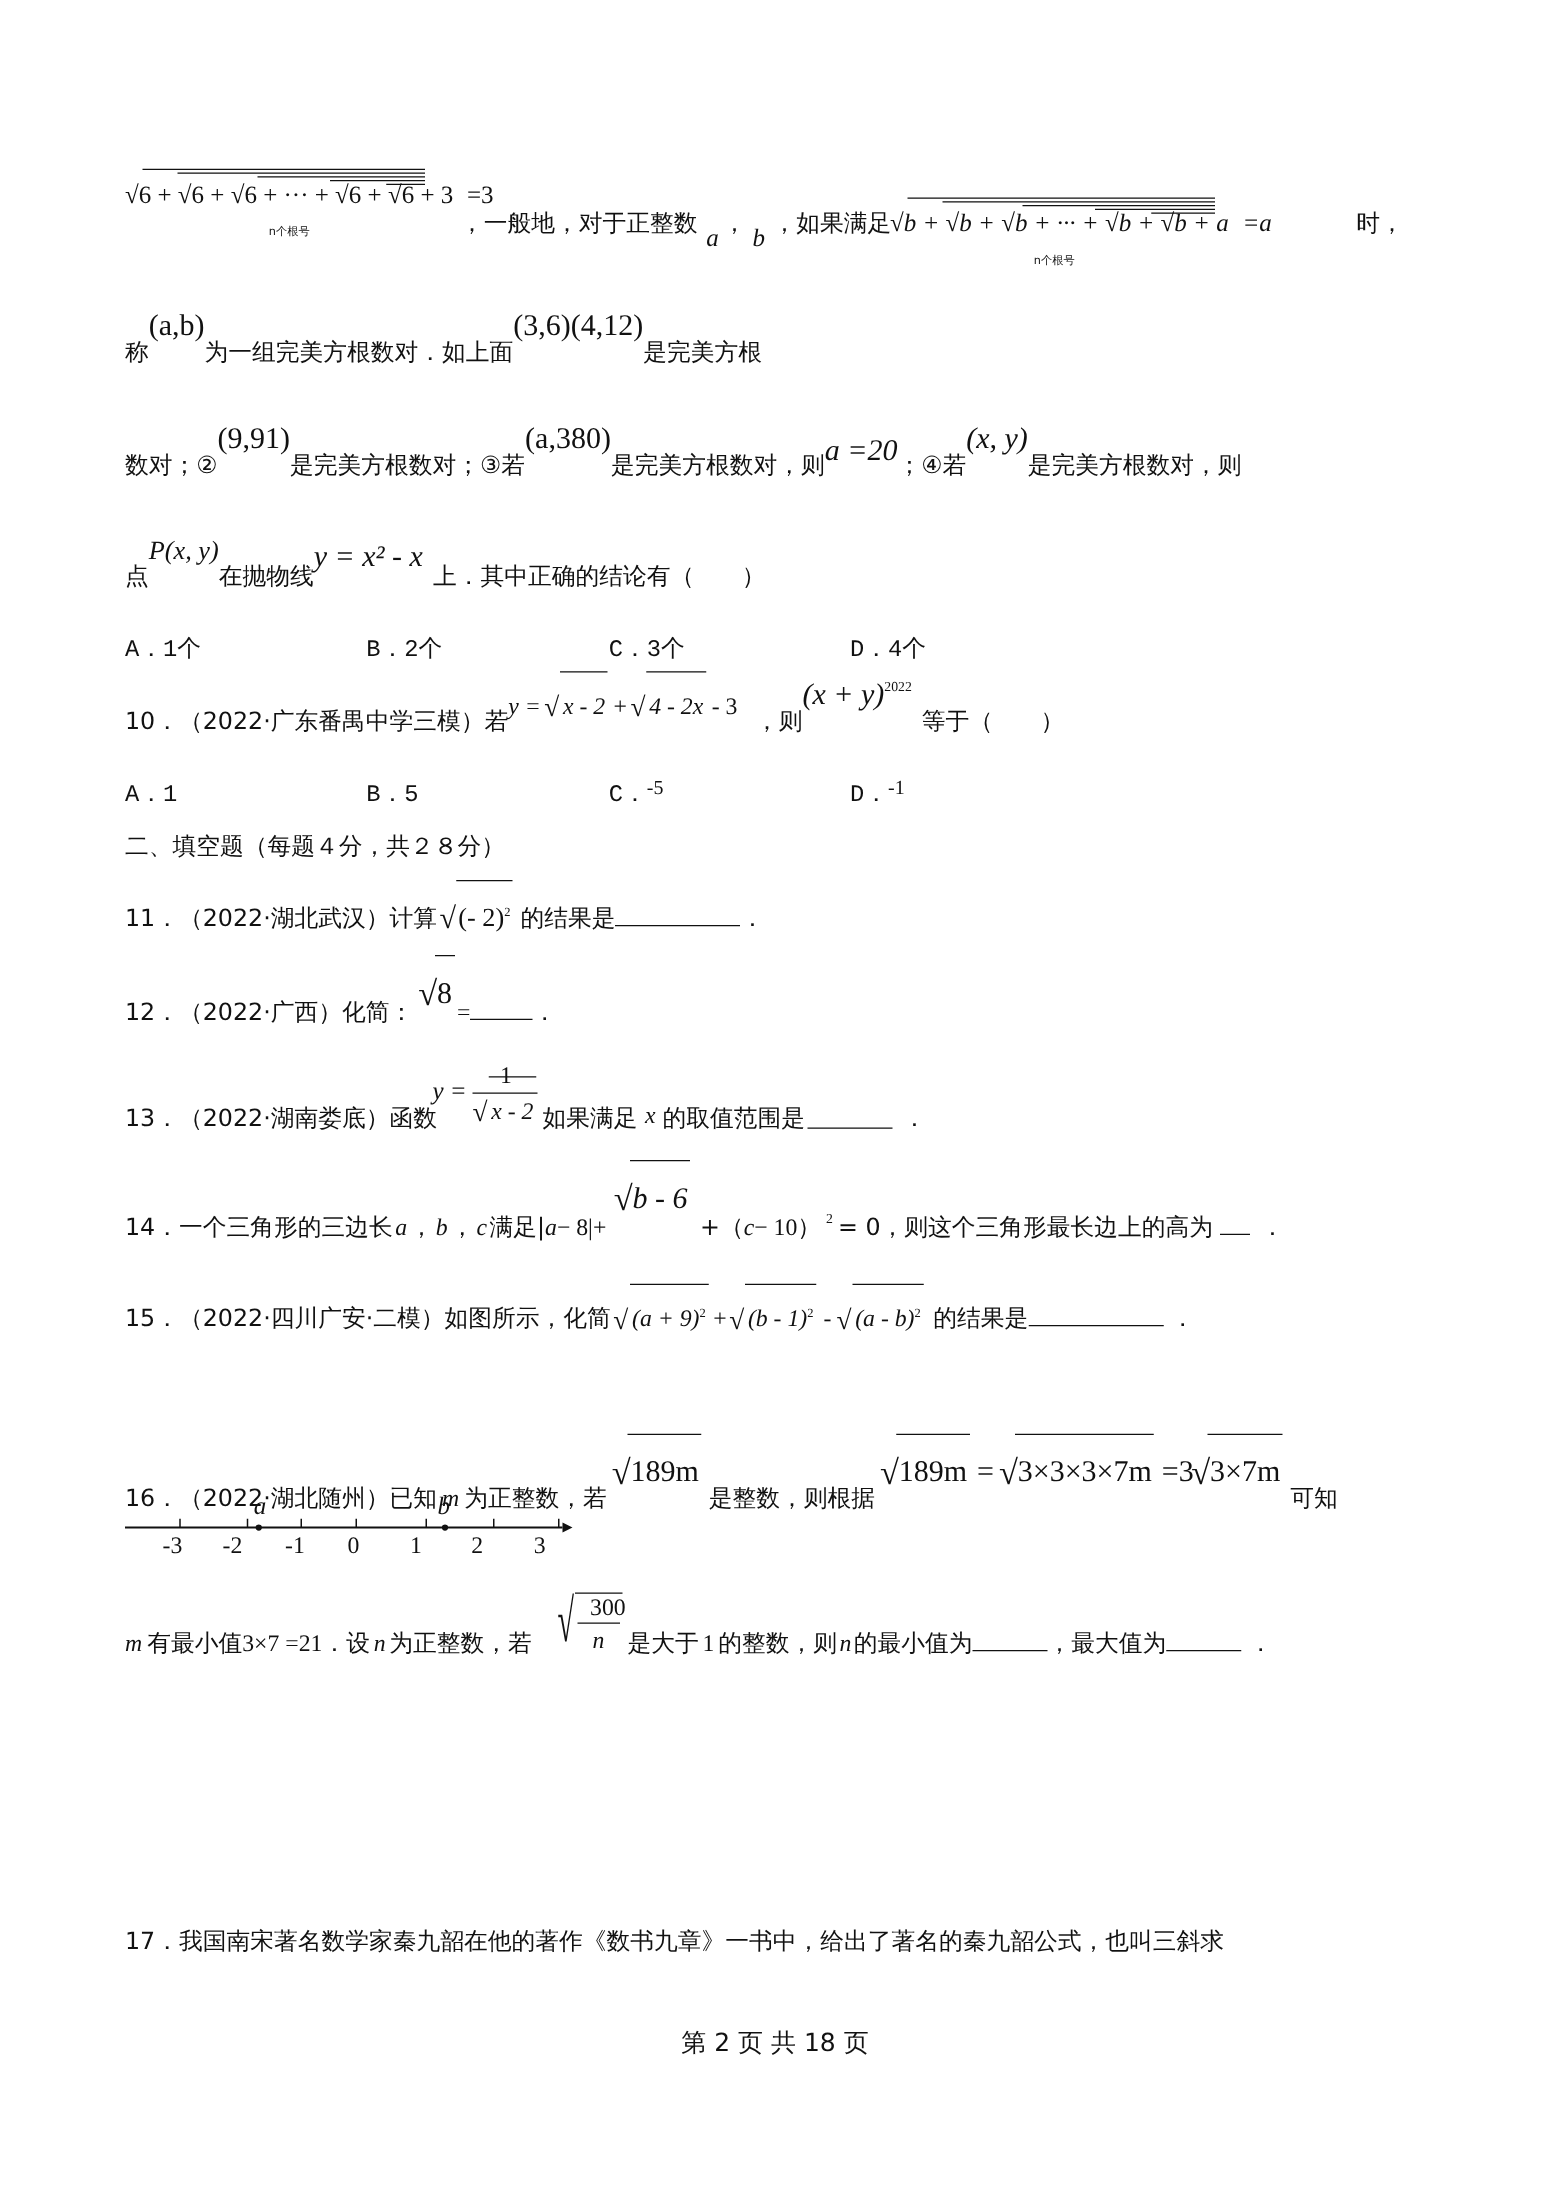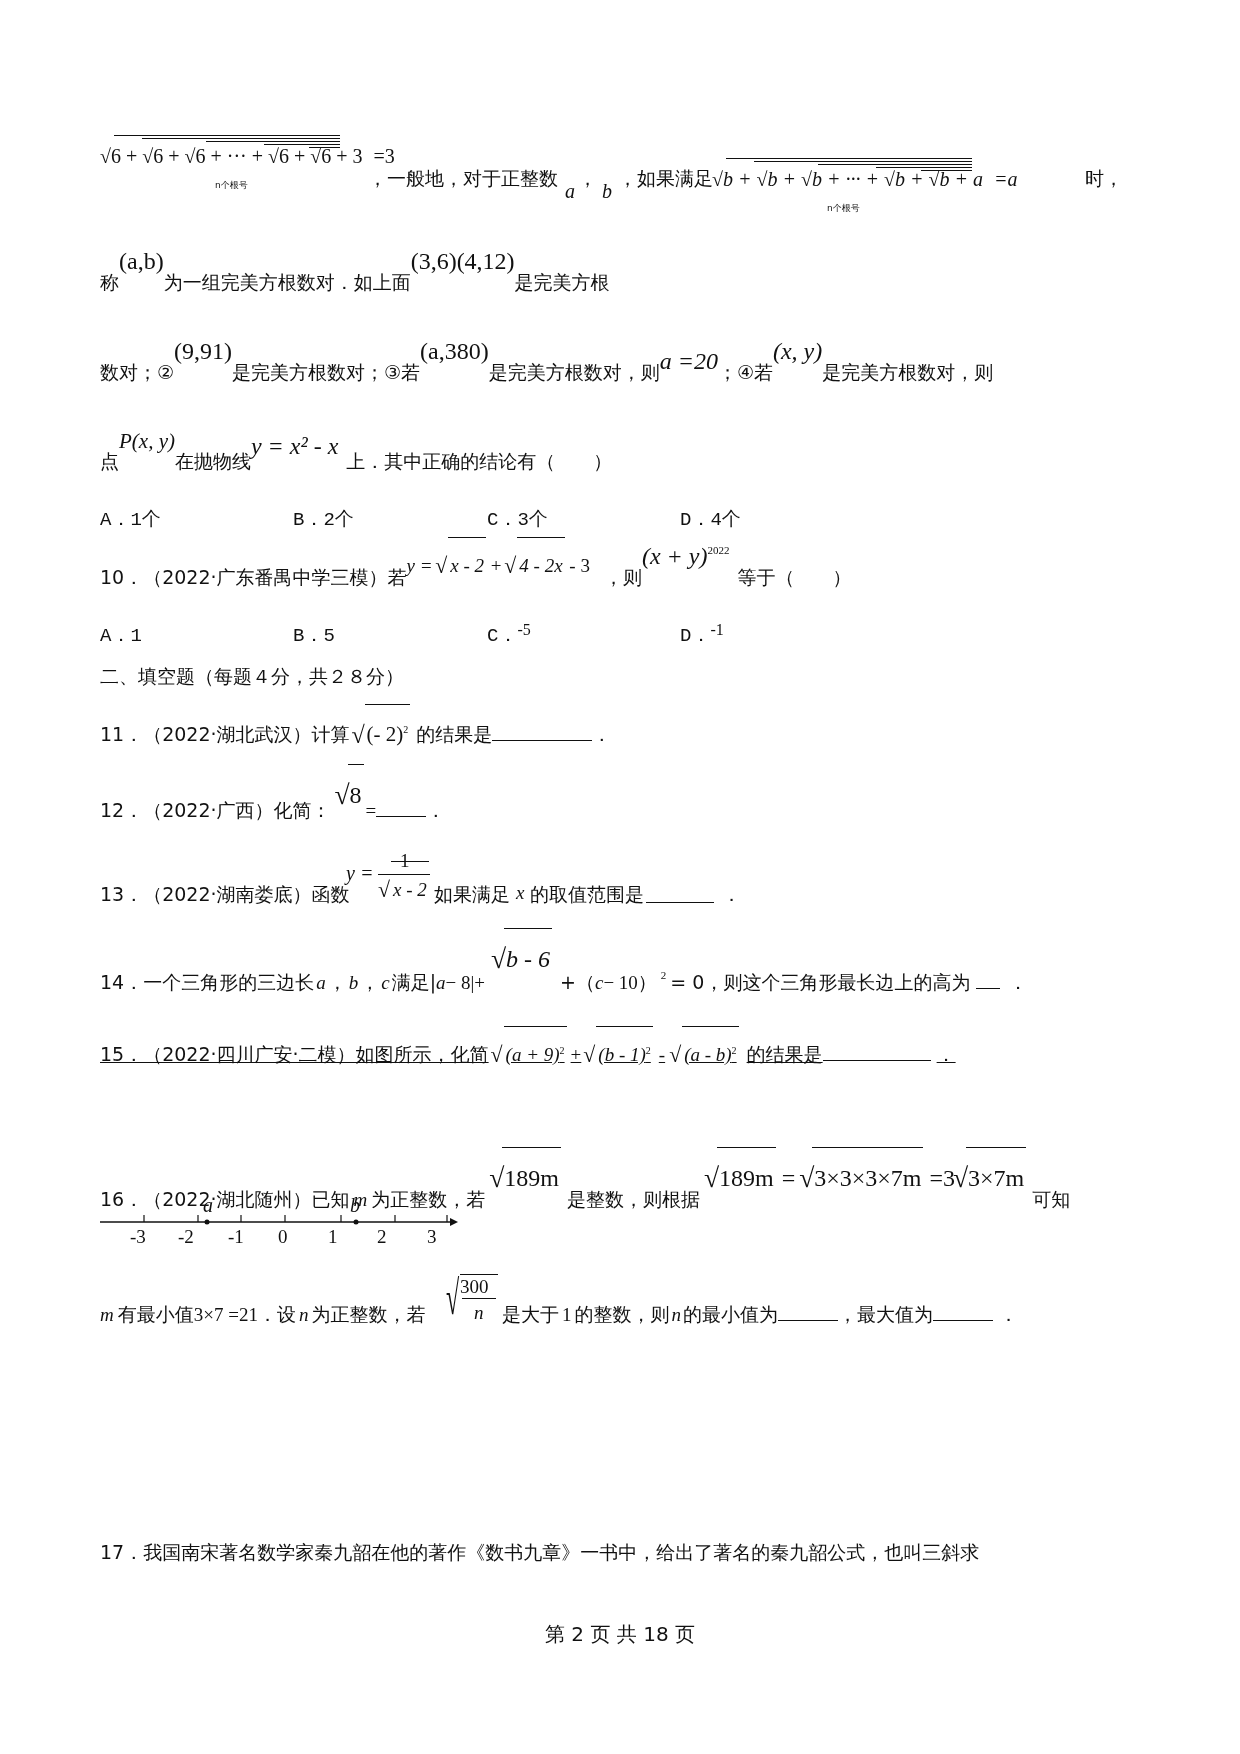--- a/index.html
+++ b/index.html
@@ -168,21 +168,21 @@
   <span class="sqrt math sup" style="font-size:24px; top:-22px; margin:0 8px;"><span class="rad">b - 6</span></span>
   <span>+（</span>
   <span class="math">c</span>
   <span class="mathn"> − 10）</span>
   <span class="mathn" style="font-size:11px; position:relative; top:-10px; margin:0 4px;">2</span>
   <span>= 0，则这个三角形最长边上的高为</span>
   <span class="blank" style="width:24px; margin-left:6px;"></span>
   <span style="margin-left:8px">．</span>
 </div>
 
-<div class="abs line" style="top:1042px; left:100px;text-decoration:underline;">
+<div class="abs line" style="top:1042px; left:100px;">
   <span>15．（2022·四川广安·二模）如图所示，化简</span>
   <span class="sqrt mathn" style="margin-left:4px"><span class="rad"><span class="math">(a + 9)</span><sup style="font-size:10px">2</sup></span></span>
   <span class="mathn" style="margin:0 4px">+</span>
   <span class="sqrt mathn"><span class="rad"><span class="math">(b - 1)</span><sup style="font-size:10px">2</sup></span></span>
   <span class="mathn" style="margin:0 6px">-</span>
   <span class="sqrt mathn"><span class="rad"><span class="math">(a - b)</span><sup style="font-size:10px">2</sup></span></span>
   <span style="margin-left:8px">的结果是</span>
   <span class="blank" style="width:108px;"></span>
   <span style="margin-left:6px">．</span>
 </div>
@@ -233,21 +233,21 @@
   <span class="abs" style="left:0; top:32px; display:flex; align-items:baseline; white-space:nowrap;">
     <span class="math">m</span>
     <span style="margin-left:4px">有最小值</span>
     <span class="mathn">3×7 =21</span>
     <span>．设</span>
     <span class="math" style="margin:0 3px">n</span>
     <span>为正整数，若</span>
   </span>
   <span class="abs mathn" style="left:346px; top:4px; font-size:48px; line-height:48px; transform:scaleX(0.5); transform-origin:left;">√</span>
   <span class="abs" style="left:360px; top:4px; width:38px; border-top:1.5px solid #111;"></span>
-  <span class="abs mathn" style="left:360px; top:6px;">300</span>
+  <span class="abs mathn" style="left:372px; top:6px;">300</span>
   <span class="abs" style="left:362px; top:28px; width:34px; border-top:1.5px solid #111;"></span>
   <span class="abs math" style="left:374px; top:32px;">n</span>
   <span class="abs" style="left:402px; top:32px; display:flex; align-items:baseline; white-space:nowrap;">
     <span>是大于</span>
     <span class="mathn" style="margin:0 3px">1</span>
     <span>的整数，则</span>
     <span class="math" style="margin:0 2px">n</span>
     <span>的最小值为</span>
     <span class="blank" style="width:60px;"></span>
     <span>，最大值为</span>

